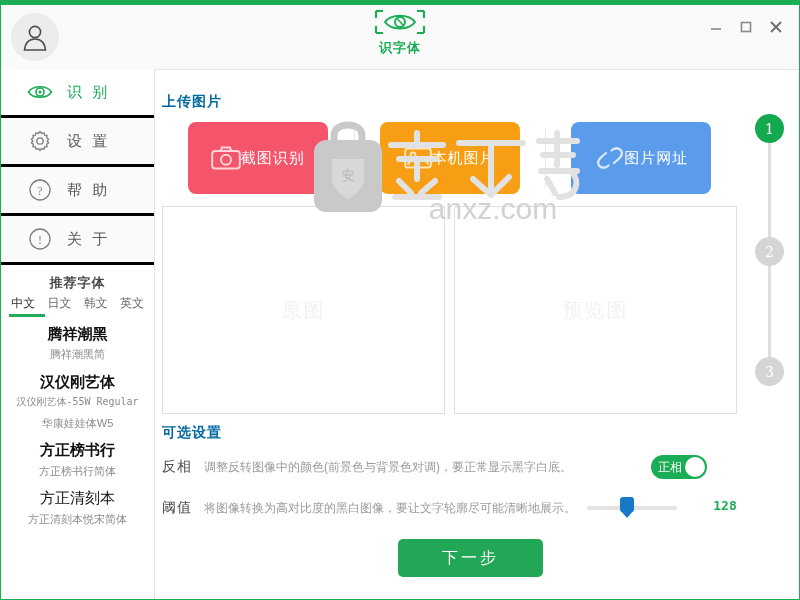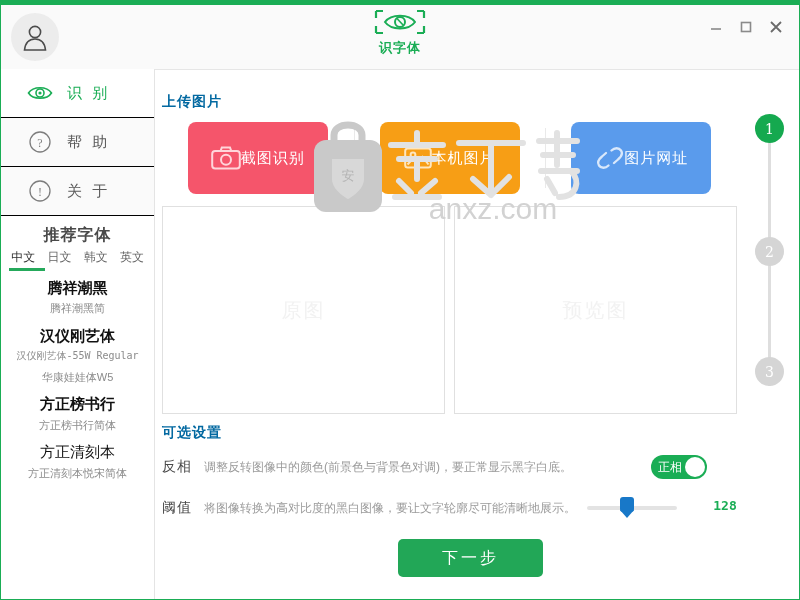--- a/index.html
+++ b/index.html
@@ -70,37 +70,37 @@
     border-right: 1px solid #e4e4e4;
     background: #ffffff;
     box-sizing: border-box;
   }
   .nav-item {
     position: relative;
     height: 49px;
     display: flex;
     align-items: center;
     padding-left: 26px;
-    border-bottom: 1px solid #000000;
+    border-bottom: 3px solid #000000;
     box-sizing: border-box;
     background: #fafafa;
   }
   .nav-item.active { background: #ffffff; }
   .nav-icon { width: 26px; height: 26px; display:flex; align-items:center; justify-content:center; }
   .nav-label {
     margin-left: 14px;
     font-size: 15px;
     letter-spacing: 3px;
     color: #5b5b5b;
   }
   .nav-item.active .nav-label { color: #1aad55; }
 
   .fonts-head {
     text-align: center;
-    font-size: 16px;
+    font-size: 13px;
     color: #4a4a4a;
     font-weight: bold;
     padding: 9px 0 3px;
     letter-spacing: 1px;
   }
   .font-tabs {
     display: flex;
     justify-content: space-around;
     font-size: 12px;
     color: #666;
@@ -394,20 +394,29 @@
       <span class="nav-icon">
         <svg width="26" height="18" viewBox="0 0 26 18">
           <path d="M1.5 9 C6 2 20 2 24.5 9 C20 16 6 16 1.5 9 Z" fill="none" stroke="#1aad55" stroke-width="1.6"></path>
           <circle cx="13" cy="9" r="4" fill="none" stroke="#1aad55" stroke-width="1.6"></circle>
           <circle cx="13" cy="9" r="1.6" fill="#1aad55"></circle>
         </svg>
       </span>
       <span class="nav-label">识 别</span>
     </div>
 
+    <div class="nav-item">
+      <span class="nav-icon">
+        <svg width="24" height="24" viewBox="0 0 24 24">
+          <path d="M12 2.5 L13.6 4.4 L16 3.7 L16.6 6.1 L19 6.4 L18.6 8.8 L20.6 10.2 L19.2 12 L20.6 13.8 L18.6 15.2 L19 17.6 L16.6 17.9 L16 20.3 L13.6 19.6 L12 21.5 L10.4 19.6 L8 20.3 L7.4 17.9 L5 17.6 L5.4 15.2 L3.4 13.8 L4.8 12 L3.4 10.2 L5.4 8.8 L5 6.4 L7.4 6.1 L8 3.7 L10.4 4.4 Z" fill="none" stroke="#7d7d7d" stroke-width="1.3"></path>
+          <circle cx="12" cy="12" r="3.2" fill="none" stroke="#7d7d7d" stroke-width="1.3"></circle>
+        </svg>
+      </span>
+      <span class="nav-label">设 置</span>
+    </div>
 
     <div class="nav-item">
       <span class="nav-icon">
         <svg width="24" height="24" viewBox="0 0 24 24">
           <circle cx="12" cy="12" r="10" fill="none" stroke="#7d7d7d" stroke-width="1.3"></circle>
           <text x="12" y="17" font-size="12" fill="#7d7d7d" text-anchor="middle" font-family="Liberation Serif, serif">?</text>
         </svg>
       </span>
       <span class="nav-label">帮 助</span>
     </div>

